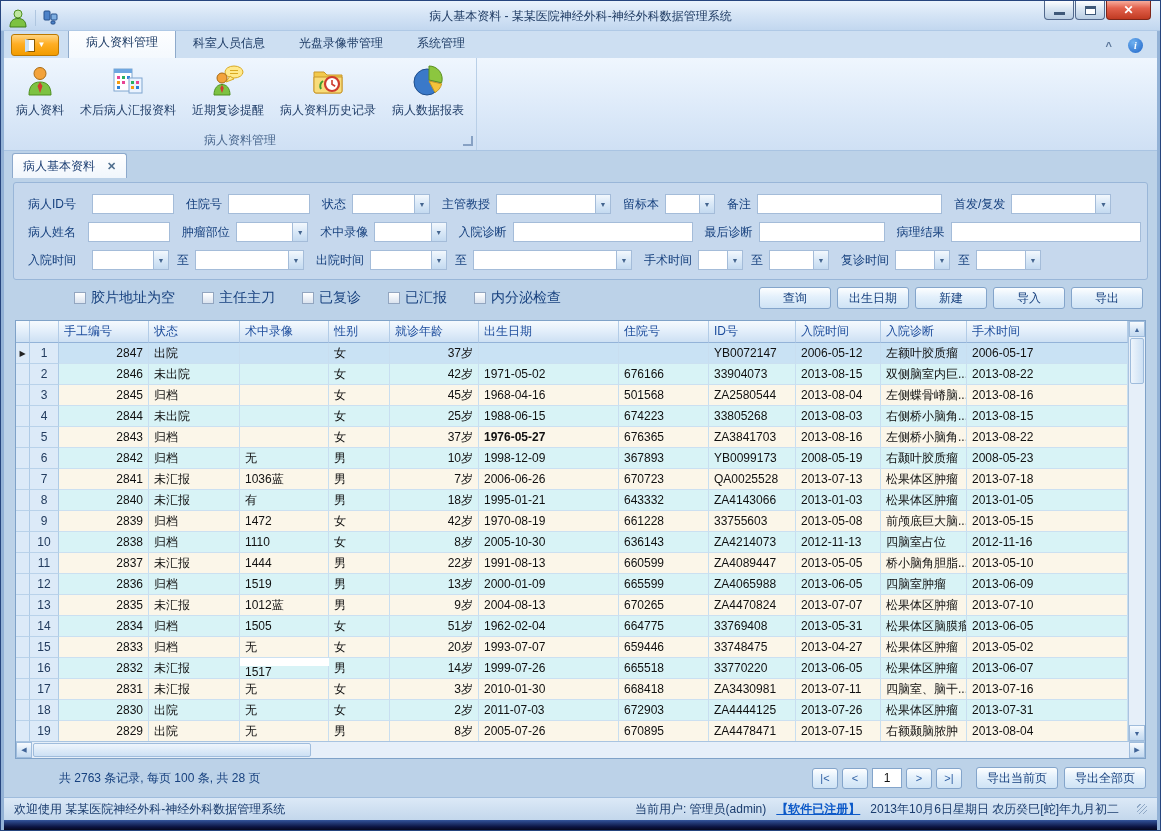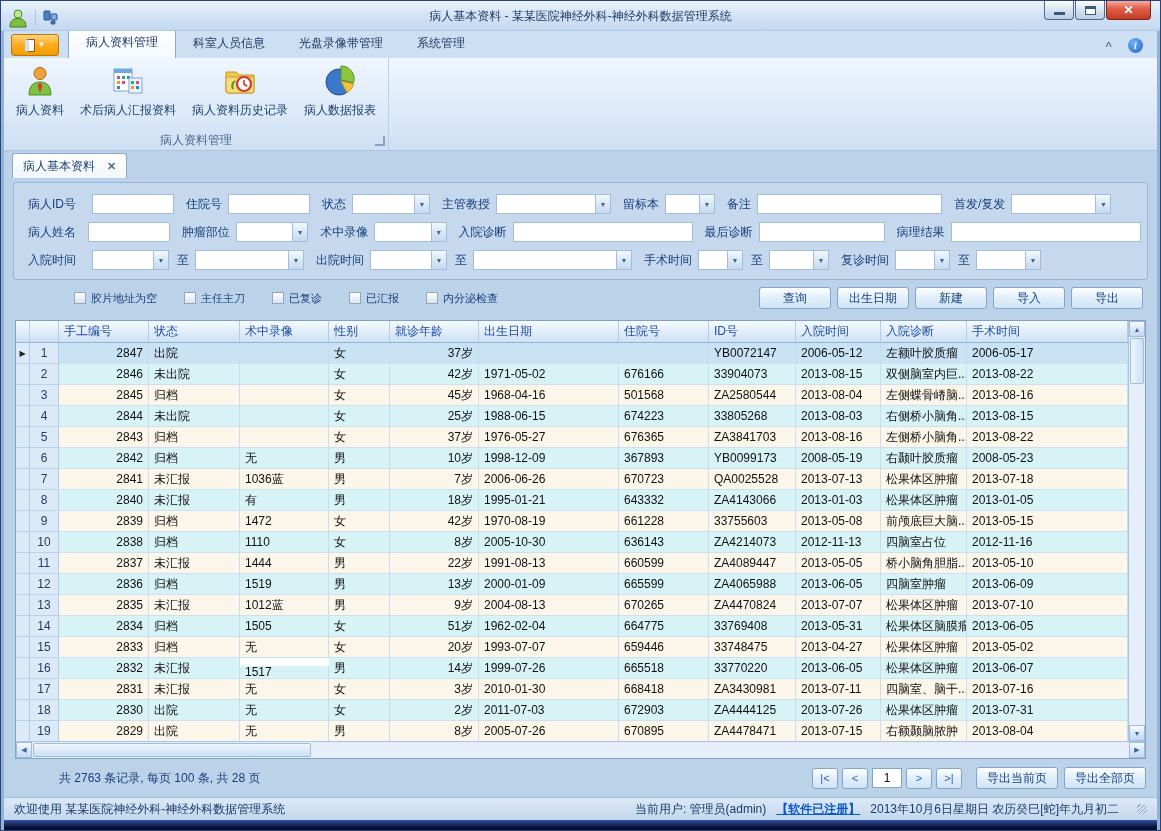--- a/index.html
+++ b/index.html
@@ -50,21 +50,21 @@
   .frow{display:flex;align-items:center;height:28px;}
   .flabel{font-size:12px;color:#16407E;white-space:nowrap;margin-right:6px;}
   .tinput{height:20px;background:#fff;border:1px solid #A4BCD9;}
   .combo{height:20px;background:#fff;border:1px solid #A4BCD9;display:flex;}
   .combo-text{flex:1;}
   .combo-btn{width:15px;border-left:1px solid #A4BCD9;background:linear-gradient(#F3F8FD,#D9E8F7 50%,#C4DAF0);display:flex;align-items:center;justify-content:center;}
   .combo-btn span{font-size:7px;color:#44658F;}
 
   
   .toolbar{height:36px;flex:none;display:flex;align-items:center;padding:0 14px 0 70px;}
-  .chk{display:flex;align-items:center;margin-right:27px;font-size:11px;color:#16407E;}
+  .chk{display:flex;align-items:center;margin-right:27px;font-size:14px;color:#16407E;}
   .chkbox{width:12px;height:12px;background:linear-gradient(#FFFFFF,#DAE3EF);border:1px solid #93A6C0;margin-right:5px;}
   .abtns{margin-left:auto;display:flex;gap:6px;}
   .abtn{height:22px;min-width:72px;padding:0 10px;font-size:12px;color:#16407E;background:linear-gradient(#FDFEFF,#E3F0FB 45%,#CFE3F5);border:1px solid #84A5CB;border-radius:3px;display:flex;align-items:center;justify-content:center;white-space:nowrap;}
 
   
   .grid{flex:1;margin:4px 11px 0 11px;border:1px solid #7FA2C8;background:#fff;display:flex;flex-direction:column;min-height:0;}
   .grid-main{flex:1;display:flex;min-height:0;overflow:hidden;}
   .gcols{flex:1;display:flex;flex-direction:column;min-width:0;}
   .ghead{height:22px;flex:none;display:flex;}
   .hc{background:linear-gradient(#F6FAFE,#E2EEFA 50%,#CDE0F3);border-right:1px solid #B3CCE7;border-bottom:1px solid #93B3D8;font-size:12px;color:#1C4C9C;display:flex;align-items:center;padding:0 5px;flex:none;white-space:nowrap;overflow:hidden;}
@@ -185,20 +185,34 @@
                   <rect x="25" y="17" width="3" height="3" fill="#E84393"></rect>
                   <rect x="20" y="22" width="3" height="3" fill="#F39C12"></rect>
                   <rect x="25" y="22" width="3" height="3" fill="#2980D9"></rect>
                 </svg>
               </span>
               <span class="rlabel">术后病人汇报资料</span>
             </div>
             <div class="rbtn">
               <span class="ricon">
                 <svg width="34" height="34" viewBox="0 0 34 34">
+                  <ellipse cx="23" cy="8" rx="9" ry="6" fill="#FFE98C" stroke="#D9A922"></ellipse>
+                  <path d="M19 12 l-4 6 8-3 z" fill="#FFE98C" stroke="#D9A922"></path>
+                  <line x1="19" y1="6.5" x2="27" y2="6.5" stroke="#D9A922"></line>
+                  <line x1="19" y1="9.5" x2="27" y2="9.5" stroke="#D9A922"></line>
+                  <circle cx="11" cy="14" r="5" fill="#F3A23B" stroke="#A96A12"></circle>
+                  <path d="M3 31 c0-7 3.5-10.5 8-10.5 s8 3.5 8 10.5 z" fill="#7DC242" stroke="#4E8F1F"></path>
+                  <path d="M11 21 l-1.8 3 1.8 5 1.8-5 z" fill="#D33B2F"></path>
+                </svg>
+              </span>
+              <span class="rlabel">近期复诊提醒</span>
+            </div>
+            <div class="rbtn">
+              <span class="ricon">
+                <svg width="34" height="34" viewBox="0 0 34 34">
                   <path d="M3 8 h10 l3 3 h15 v16 a2 2 0 0 1 -2 2 H5 a2 2 0 0 1 -2 -2 z" fill="#F2C94C" stroke="#C9972A"></path>
                   <path d="M3 13 h28 v14 a2 2 0 0 1 -2 2 H5 a2 2 0 0 1 -2 -2 z" fill="#F8DC7A" stroke="#C9972A"></path>
                   <circle cx="21" cy="20" r="7" fill="#fff" stroke="#CE3C2E" stroke-width="2.2"></circle>
                   <path d="M21 16 v4.2 l3.2 2" stroke="#CE3C2E" stroke-width="1.6" fill="none"></path>
                   <path d="M10 25 a6 6 0 0 1 2-8" stroke="#3F9A2F" stroke-width="2" fill="none"></path>
                 </svg>
               </span>
               <span class="rlabel">病人资料历史记录</span>
             </div>
             <div class="rbtn">
@@ -460,21 +474,21 @@
                 <div class="gc data" style="flex: 1 1 0%;">2013-08-15</div>
               </div>
               <div class="grow odd">
                 <div class="gc sel" style="width: 14px;"></div>
                 <div class="gc num" style="width: 29px;">5</div>
                 <div class="gc data r" style="width: 90px;">2843</div>
                 <div class="gc data" style="width: 91px;">归档</div>
                 <div class="gc data" style="width: 89px;"></div>
                 <div class="gc data" style="width: 61px;">女</div>
                 <div class="gc data r" style="width: 89px;">37岁</div>
-                <div class="gc data" style="width: 140px;">1976-05-27</div>
+                <div class="gc data" style="width: 140px; font-weight: bold;">1976-05-27</div>
                 <div class="gc data" style="width: 90px;">676365</div>
                 <div class="gc data" style="width: 87px;">ZA3841703</div>
                 <div class="gc data" style="width: 85px;">2013-08-16</div>
                 <div class="gc data" style="width: 86px;">左侧桥小脑角...</div>
                 <div class="gc data" style="flex: 1 1 0%;">2013-08-22</div>
               </div>
               <div class="grow even">
                 <div class="gc sel" style="width: 14px;"></div>
                 <div class="gc num" style="width: 29px;">6</div>
                 <div class="gc data r" style="width: 90px;">2842</div>

